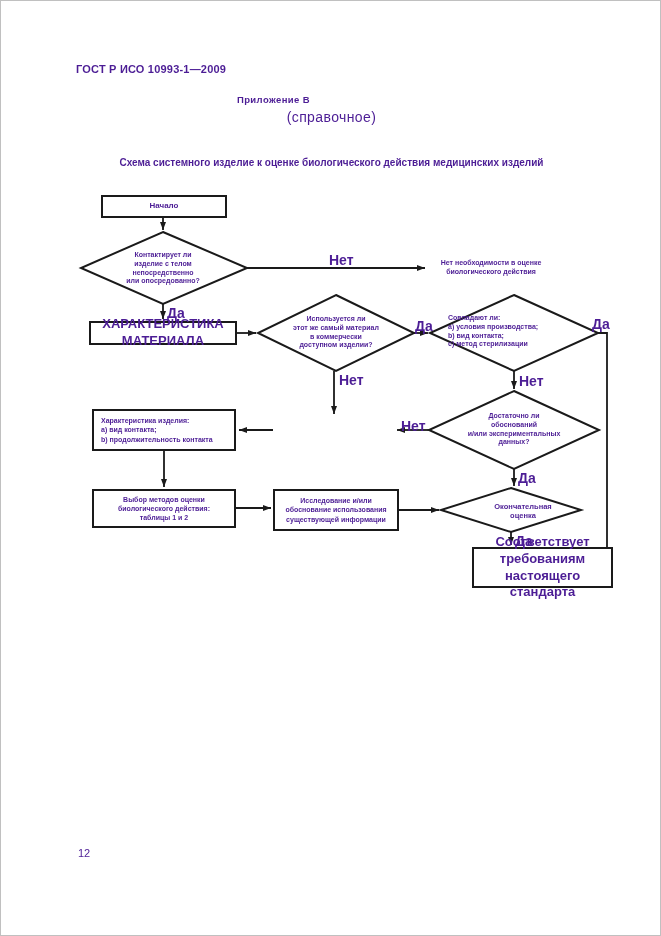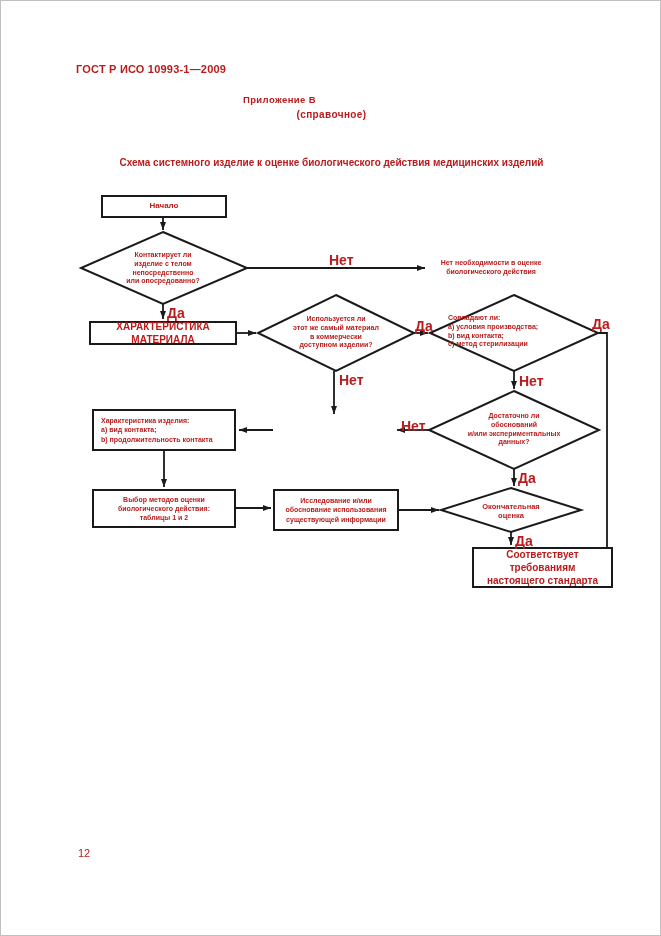--- a/index.html
+++ b/index.html
@@ -3,50 +3,50 @@
 <meta charset="utf-8">
 <style>
   html,body { margin:0; padding:0; background:#888; }
   .page {
     position:relative;
     width:661px; height:936px;
     background:#ffffff;
     border:1px solid #c0c0c0;
     box-sizing:border-box;
     font-family:"Liberation Sans", sans-serif;
-    color:#b91c1c;
+    color:#4c1d95;
     overflow:hidden;
   }
   .doc-header {
     position:absolute; left:75px; top:62px;
     font-size:11px; font-weight:bold; letter-spacing:0.2px;
   }
   .annex-title {
-    position:absolute; left:14px; top:93px; width:529px;
+    position:absolute; left:8px; top:93px; width:529px;
     text-align:center; font-size:9.5px; font-weight:bold; letter-spacing:0.4px;
   }
   .annex-note {
     position:absolute; left:0; top:108px; width:661px;
-    text-align:center; font-size:10px; font-weight:bold; letter-spacing:0.4px;
+    text-align:center; font-size:14px; font-weight:normal; letter-spacing:0.4px;
   }
   .figure-title {
     position:absolute; left:0; top:156px; width:661px;
     text-align:center; font-size:10px; font-weight:bold;
   }
   .page-number {
     position:absolute; left:77px; top:846px;
     font-size:11px;
   }
   .flowchart { position:absolute; left:0; top:0; width:661px; height:764px; }
   .flowchart svg { position:absolute; left:0; top:0; }
   .node-box {
     position:absolute; box-sizing:border-box;
     border:2px solid #1a1a1a; background:#ffffff;
     display:flex; align-items:center; justify-content:center;
-    text-align:center; font-weight:bold; font-size:10px; line-height:1.3;
+    text-align:center; font-weight:bold; font-size:13px; line-height:1.3;
     white-space:pre-line;
   }
   .node-box.align-left {
     justify-content:flex-start; text-align:left; padding-left:7px; font-size:7px;
   }
   .dlabel {
     position:absolute; text-align:center; font-weight:bold;
     font-size:7px; line-height:1.25; white-space:pre-line;
   }
   .dlabel.align-left { text-align:left; }
@@ -137,21 +137,21 @@
     <div class="dlabel align-left" style="left:447px; top:313px; width:145px;">Совпадают ли:
 a) условия производства;
 b) вид контакта;
 c) метод стерилизации</div>
 
     <div class="dlabel" style="left:448px; top:411px; width:130px;">Достаточно ли
 обоснований
 и/или экспериментальных
 данных?</div>
 
-    <div class="dlabel" style="left:460px; top:501px; width:100px; font-size:7.5px;">Окончательная
+    <div class="dlabel" style="left:472px; top:501px; width:100px; font-size:7.5px;">Окончательная
 оценка</div>
 
     <div class="free-text" style="left:425px; top:257px; width:130px;">Нет необходимости в оценке
 биологического действия</div>
 
     <div class="elabel" style="left:328px; top:251px;">Нет</div>
     <div class="elabel" style="left:166px; top:304px;">Да</div>
     <div class="elabel" style="left:414px; top:317px;">Да</div>
     <div class="elabel" style="left:338px; top:371px;">Нет</div>
     <div class="elabel" style="left:591px; top:315px;">Да</div>

